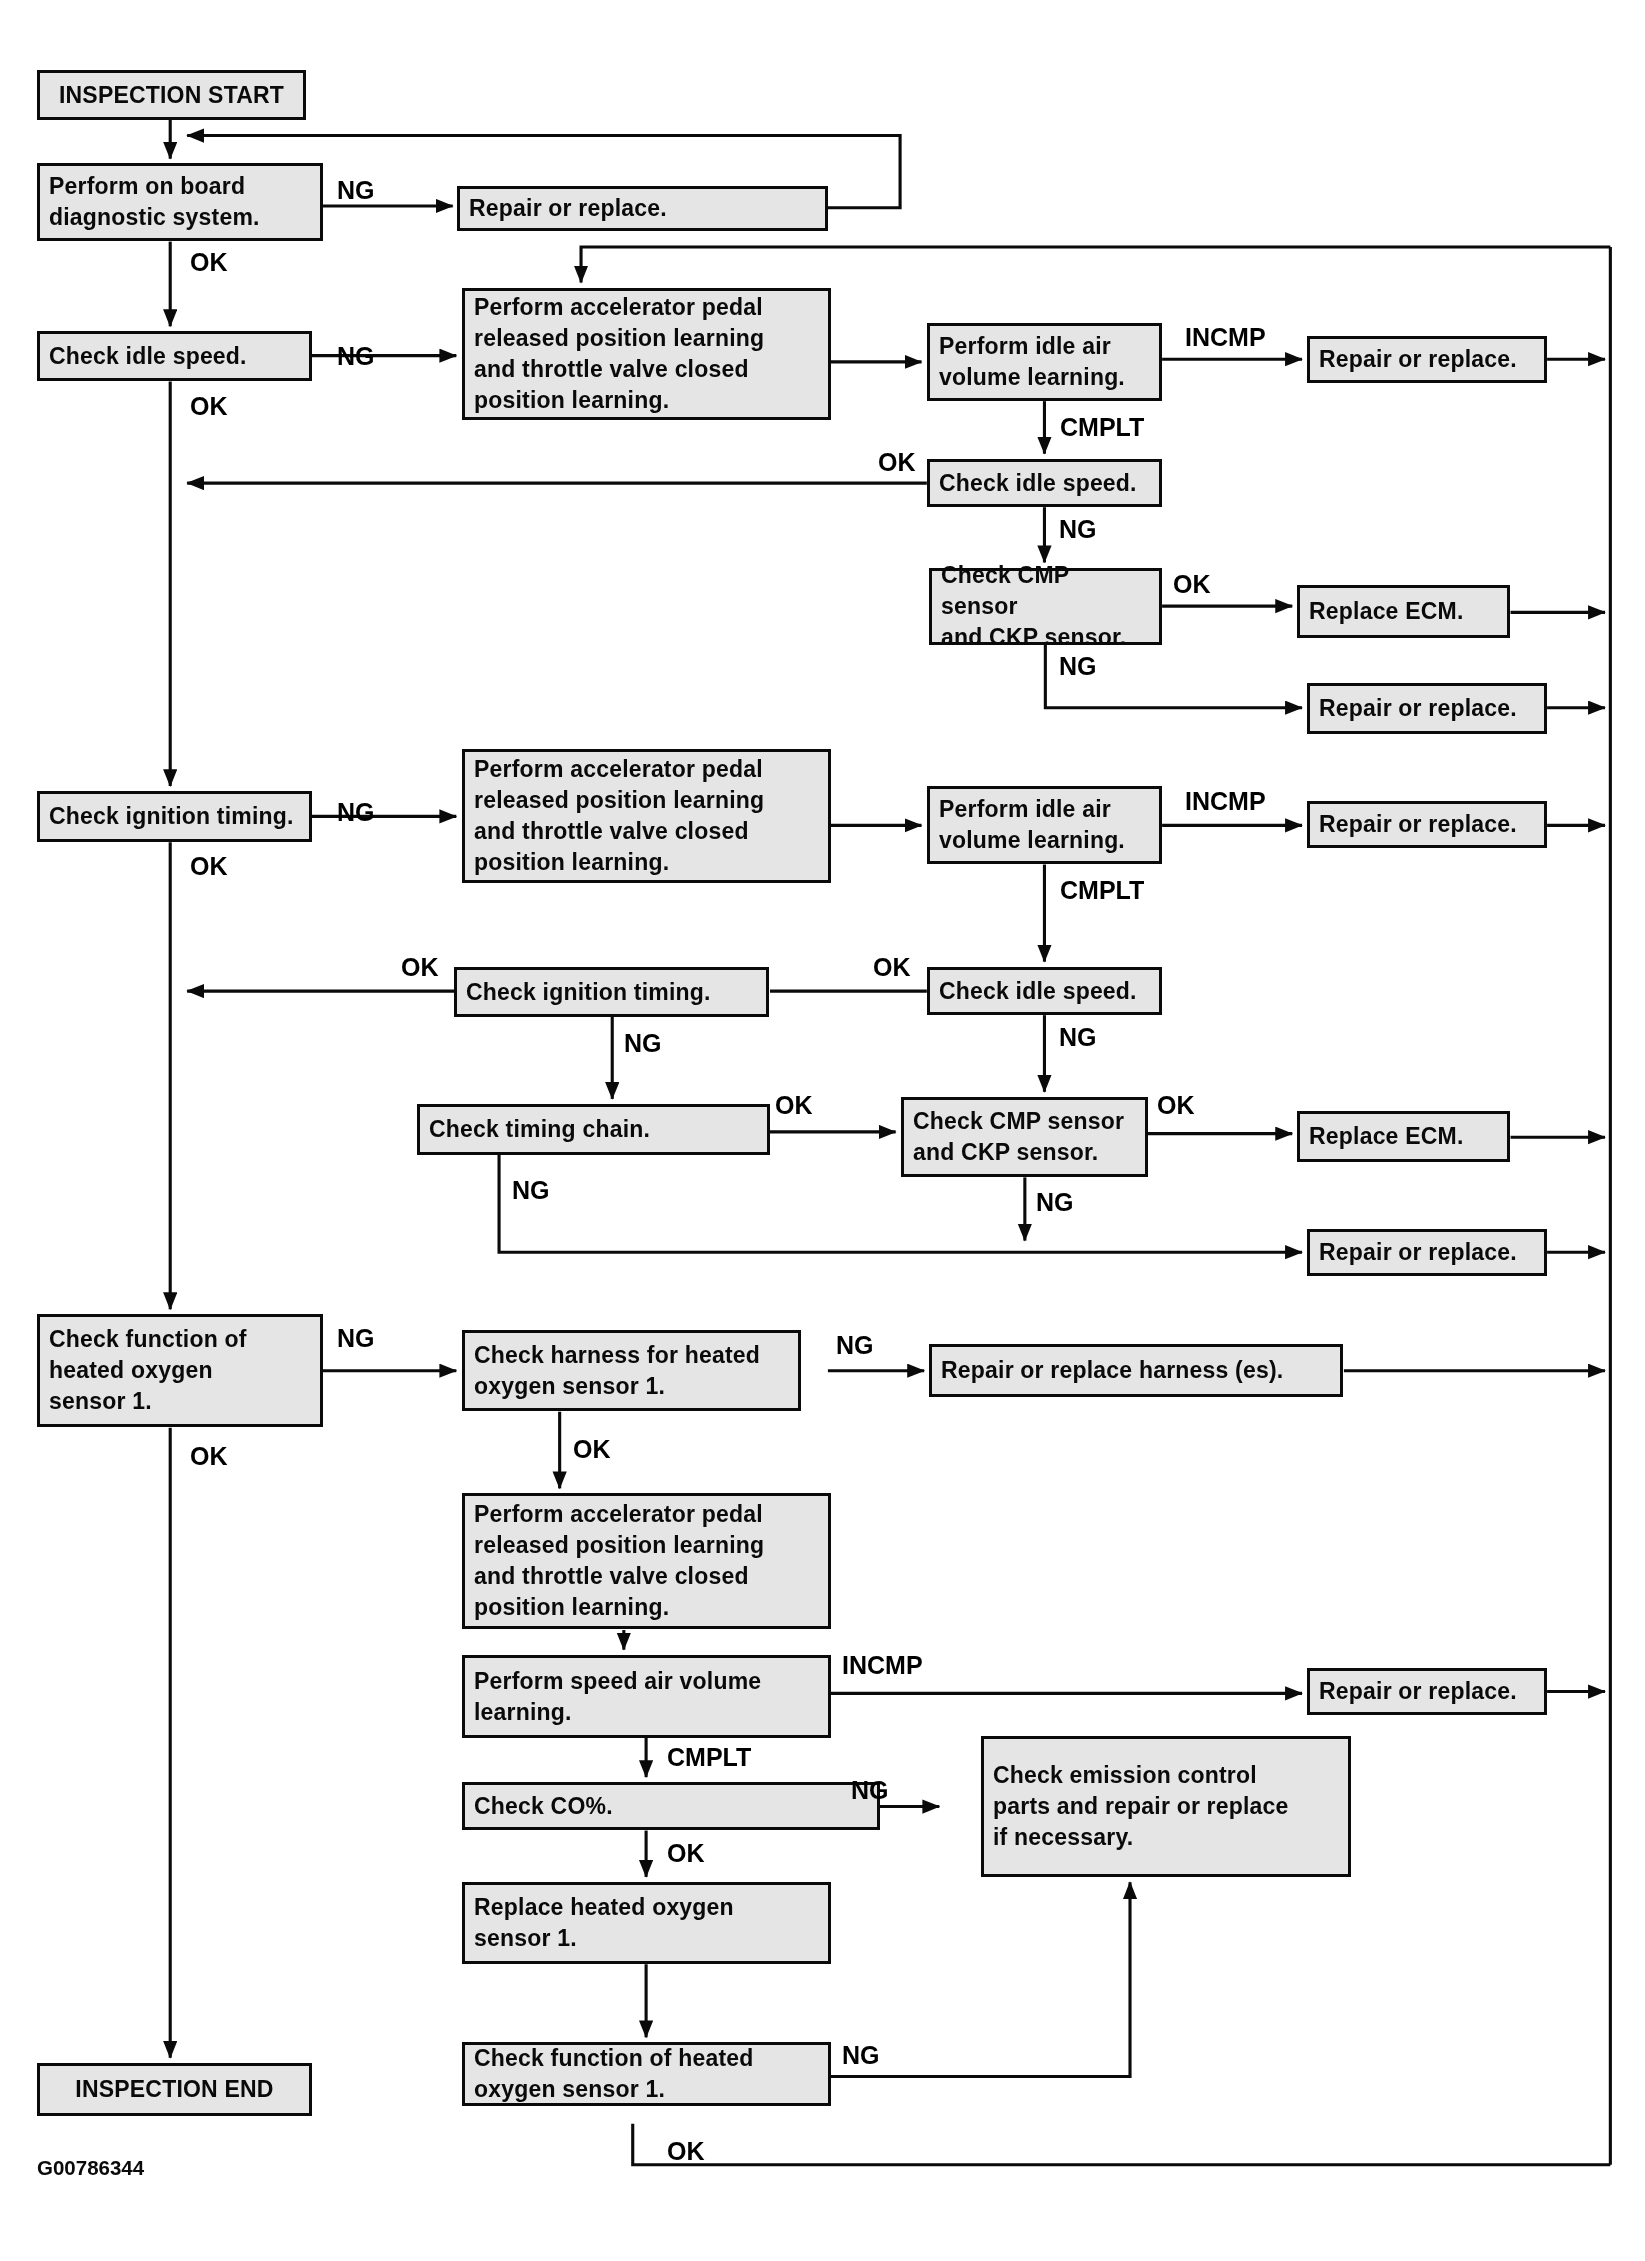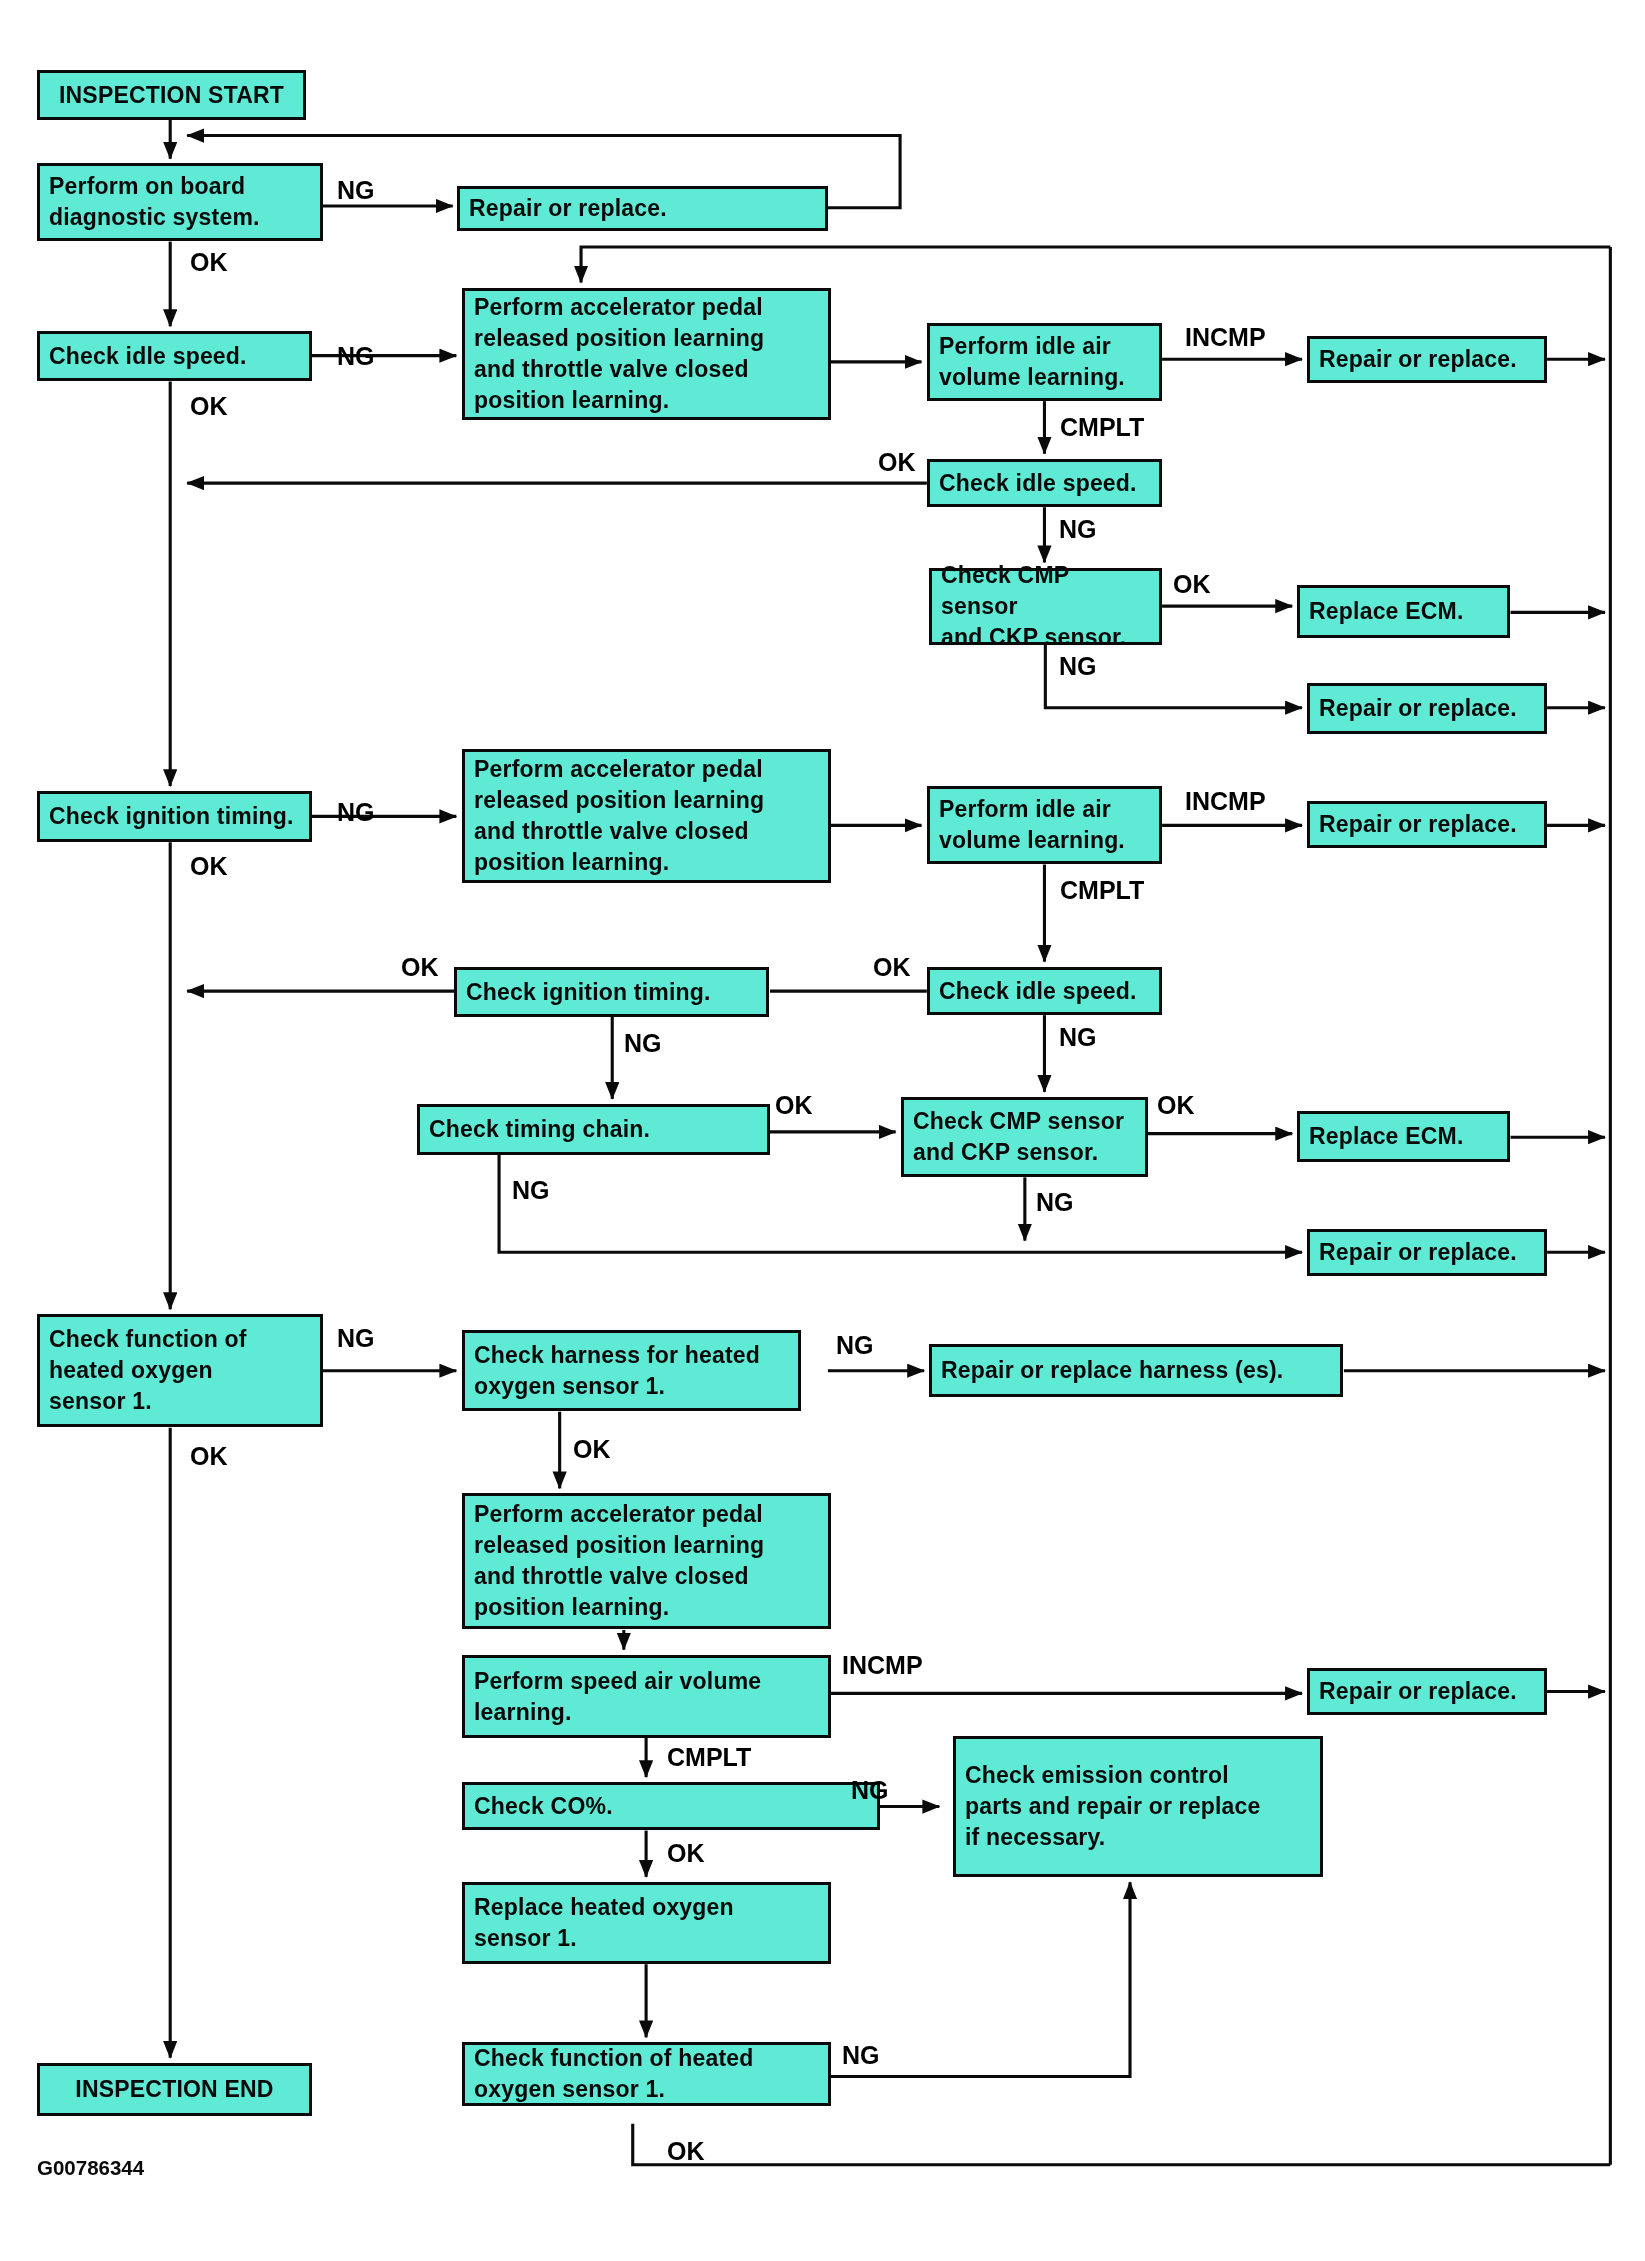--- a/index.html
+++ b/index.html
@@ -1,19 +1,19 @@
 <!DOCTYPE html>
 <html style="font-size:14.3px"><head>
 <meta charset="utf-8">
 <style>
   html,body{margin:0;padding:0;background:#e8e8e8;}
   #page{position:relative;width:1646px;height:2262px;background:#ffffff;
         font-family:"Liberation Sans","DejaVu Sans",sans-serif;overflow:hidden;}
   #wires{position:absolute;left:0;top:0;width:1646px;height:2262px;}
-  .box{position:absolute;box-sizing:border-box;border:3.6px solid #0a0a0a;background:#5eead4;
+  .box{position:absolute;box-sizing:border-box;border:3.6px solid #0a0a0a;background:#e5e5e5;
        color:#0a0a0a;font-size:23px;font-weight:bold;line-height:31px;
        padding:9px 9px;white-space:pre-line;display:flex;align-items:center;
        justify-content:flex-start;text-align:left;letter-spacing:0.2px;}
   .box.center{justify-content:center;text-align:center;}
   .lbl{position:absolute;color:#000000;font-size:25px;font-weight:bold;white-space:nowrap;}
   #figcode{position:absolute;left:37px;top:2156px;font-size:20.5px;font-weight:bold;color:#0a0a0a;}
 </style>
 </head>
 <body>
 
@@ -115,21 +115,21 @@
 oxygen sensor 1.</div>
       <div class="box" style="left: 929px; top: 1344px; width: 414px; height: 53px;">Repair or replace harness (es).</div>
       <div class="box" style="left: 462px; top: 1493px; width: 369px; height: 136px;">Perform accelerator pedal
 released position learning
 and throttle valve closed
 position learning.</div>
       <div class="box" style="left: 462px; top: 1655px; width: 369px; height: 83px;">Perform speed air volume
 learning.</div>
       <div class="box" style="left: 1307px; top: 1668px; width: 240px; height: 47px;">Repair or replace.</div>
       <div class="box" style="left: 462px; top: 1782px; width: 418px; height: 48px;">Check CO%.</div>
-      <div class="box" style="left: 953px; top: 1736px; width: 370px; height: 141px;">Check emission control
+      <div class="box" style="left: 981px; top: 1736px; width: 370px; height: 141px;">Check emission control
 parts and repair or replace
 if necessary.</div>
       <div class="box" style="left: 462px; top: 1882px; width: 369px; height: 82px;">Replace heated oxygen
 sensor 1.</div>
       <div class="box" style="left: 462px; top: 2042px; width: 369px; height: 64px;">Check function of heated
 oxygen sensor 1.</div>
       <div class="box center" style="left: 37px; top: 2063px; width: 275px; height: 53px;">INSPECTION END</div>
     </div>
   <div id="labels">
       <span class="lbl" style="left: 337px; top: 176px;">NG</span>

